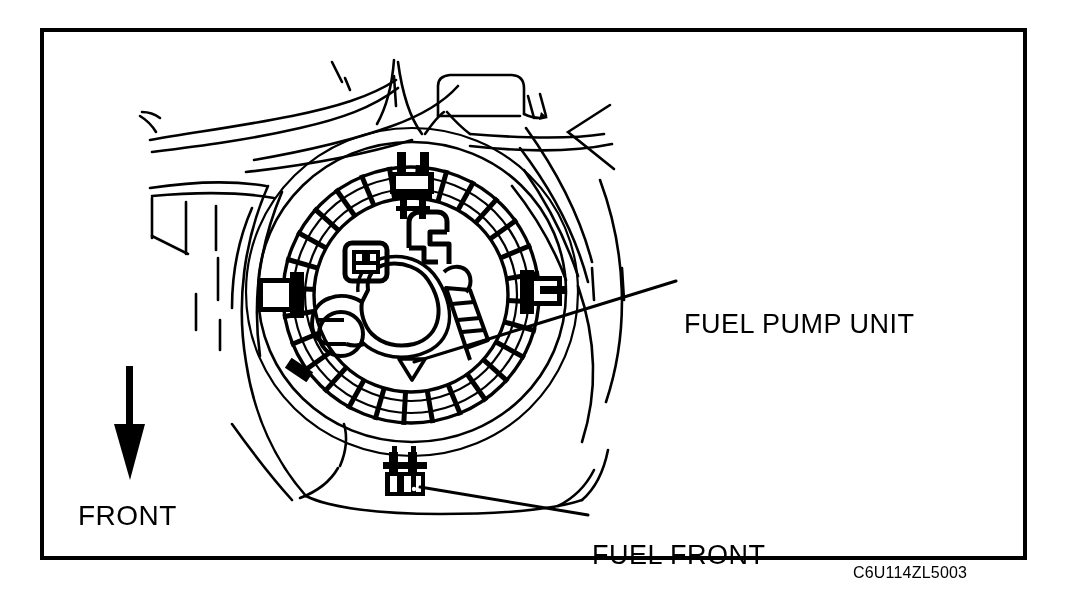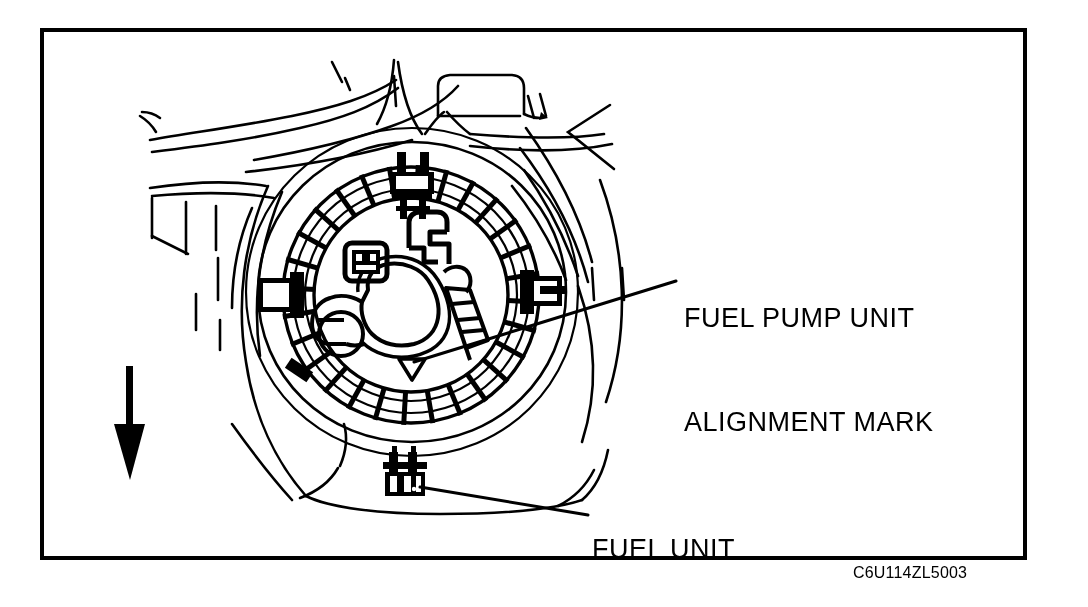--- a/index.html
+++ b/index.html
@@ -54,20 +54,21 @@
     font-size: 28px;
   }
   #label-figure-code {
     left: 853px;
     top: 563px;
     font-size: 16px;
     letter-spacing: 0.2px;
   }
   .label-line {
     display: block;
+    margin-top: 6px;
   }
 </style>
 </head>
 <body>
 
 <div id="figure-root">
 
   <svg id="figure-svg" width="1088" height="607" viewBox="0 0 1088 607" xmlns="http://www.w3.org/2000/svg">
 
     <rect x="0" y="0" width="1088" height="607" fill="#ffffff"></rect>
@@ -279,24 +280,24 @@
     </g>
 
     <g>
       <rect x="126" y="366" width="7" height="62" fill="#000000"></rect>
       <path d="M114,424 L145,424 L130,480 Z" fill="#000000"></path>
     </g>
   </svg>
 
   <div class="label-text" id="label-fuel-pump-unit">
     <span class="label-line">FUEL PUMP UNIT</span>
-    <span class="label-line">ALIGNMENT MARK</span>
   </div>
 
   <div class="label-text" id="label-fuel-tank">
-    <span class="label-line">FUEL UNIT</span>
+    <span class="label-line">FUEL FRONT</span>
     
   </div>
 
+  <div class="label-text" id="label-front">FRONT</div>
 
   <div class="label-text" id="label-figure-code">C6U114ZL5003</div>
 
 </div>
 
 </body></html>

